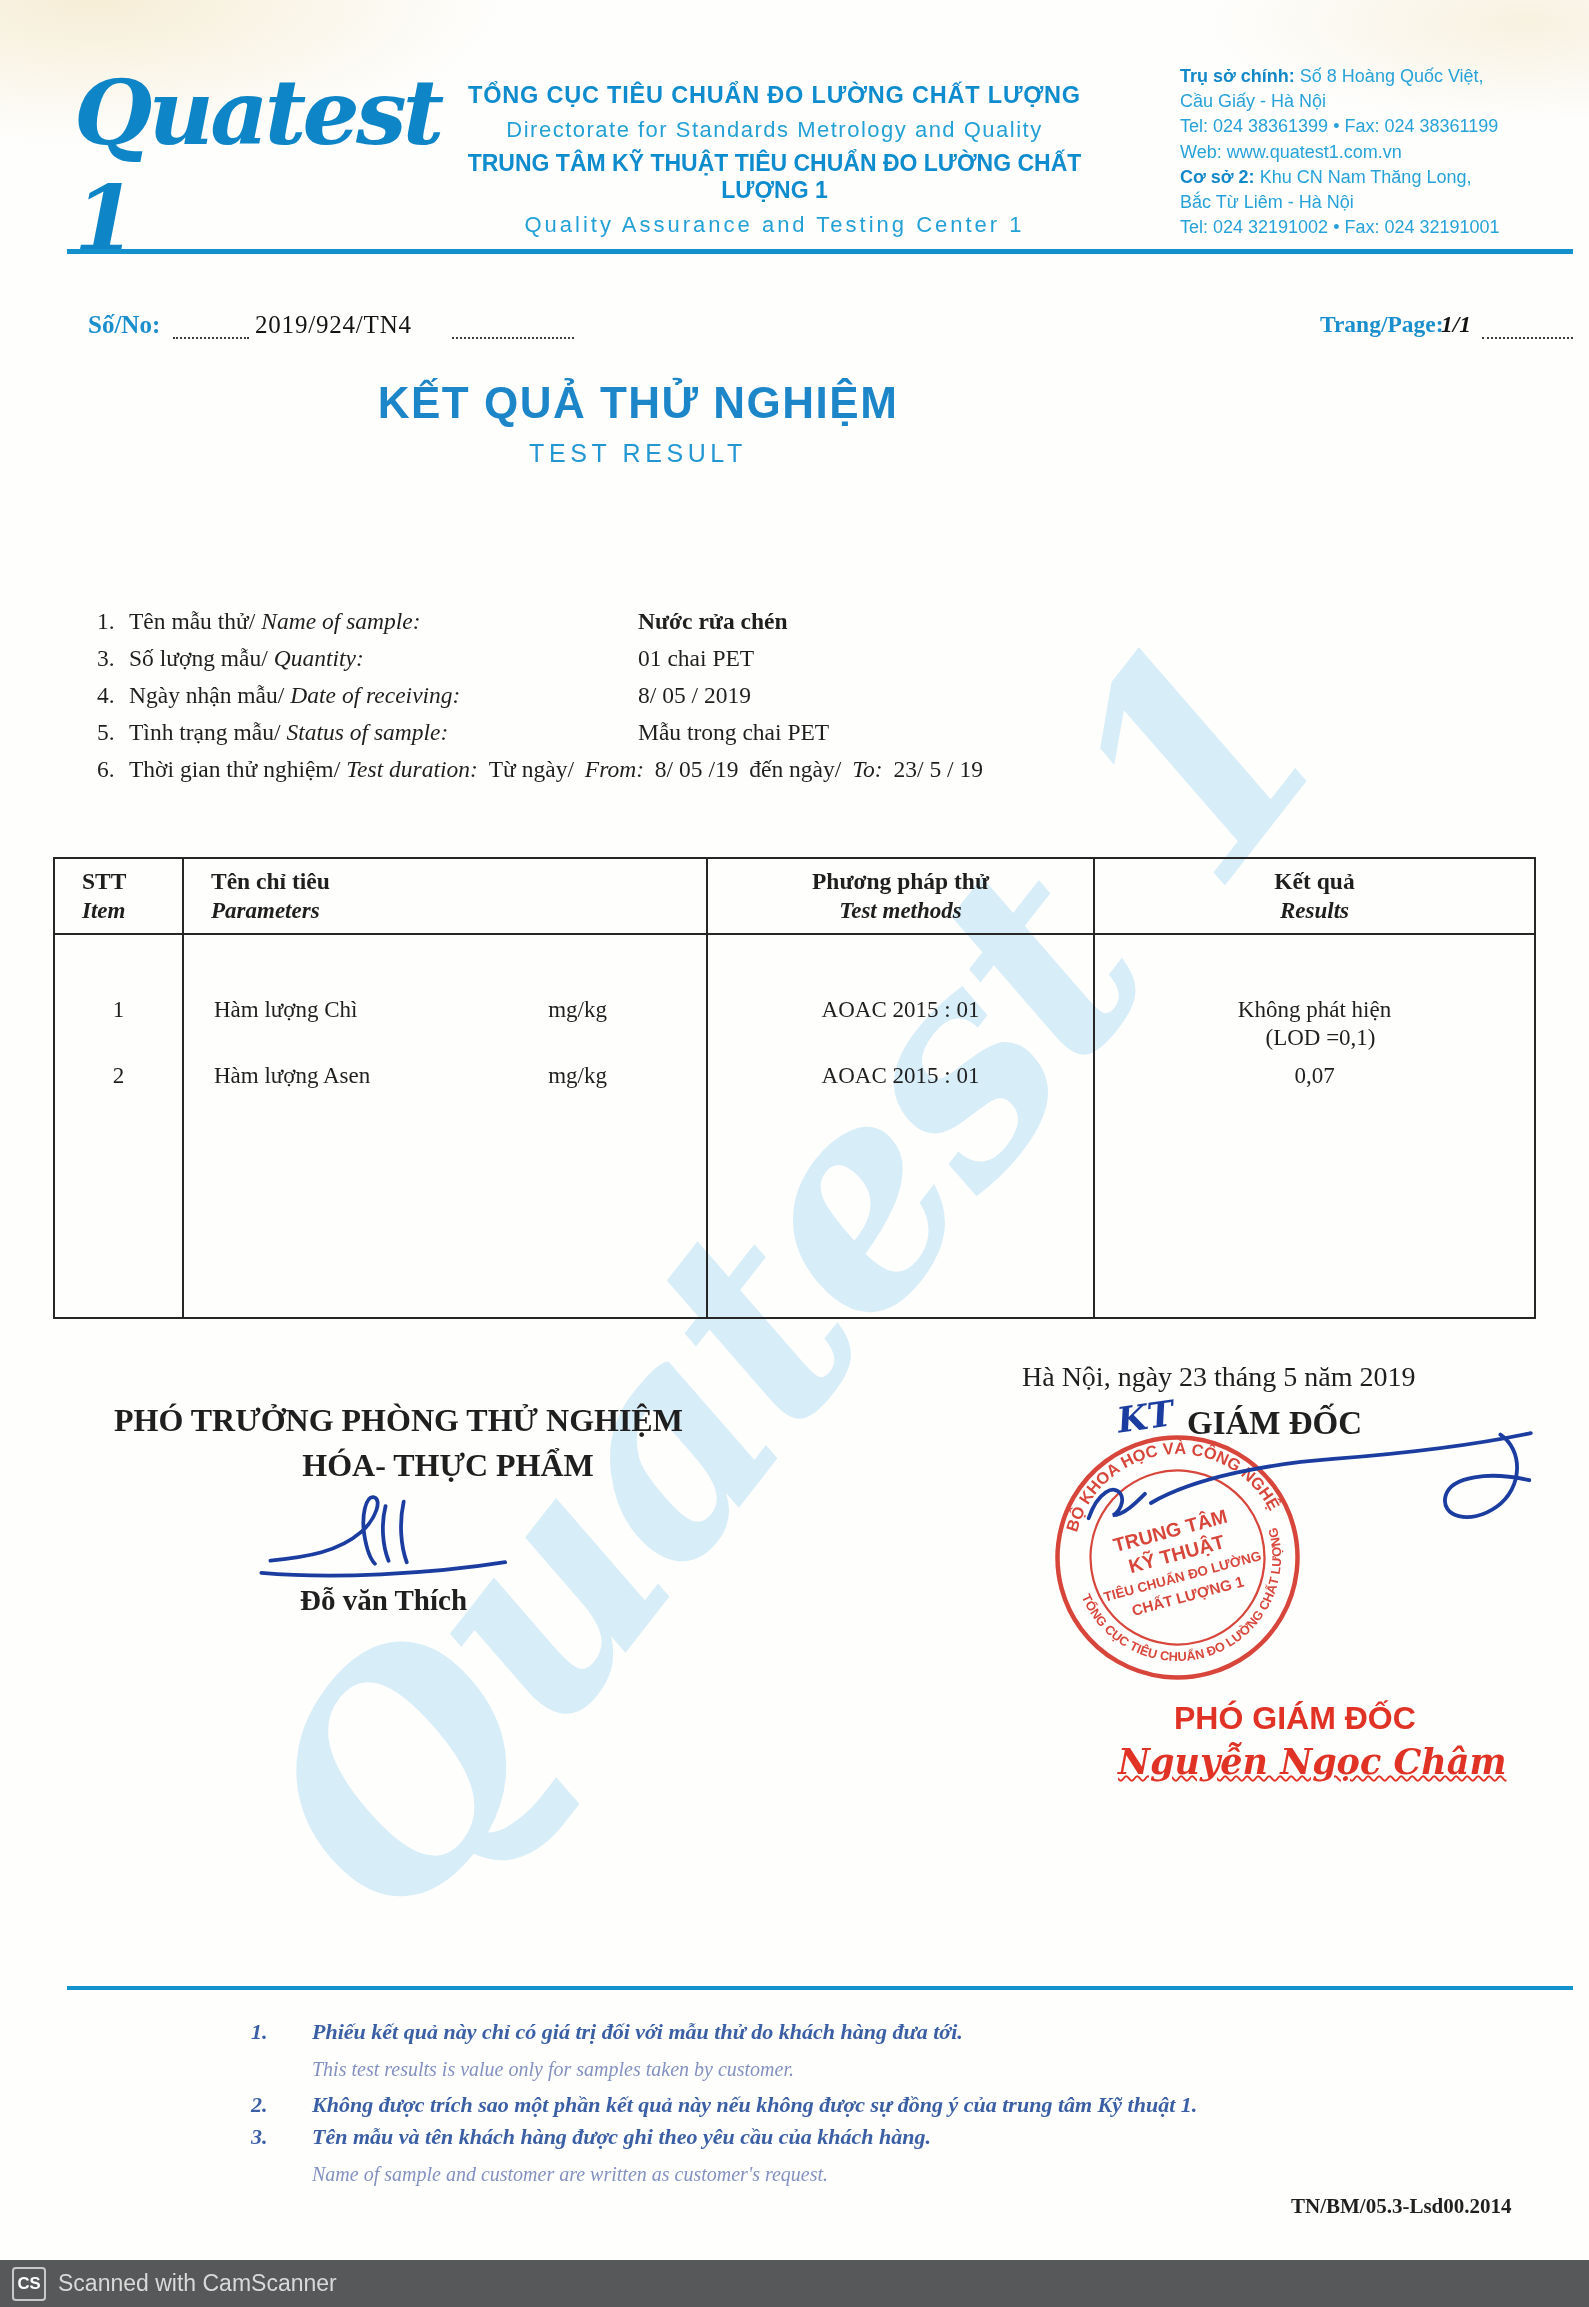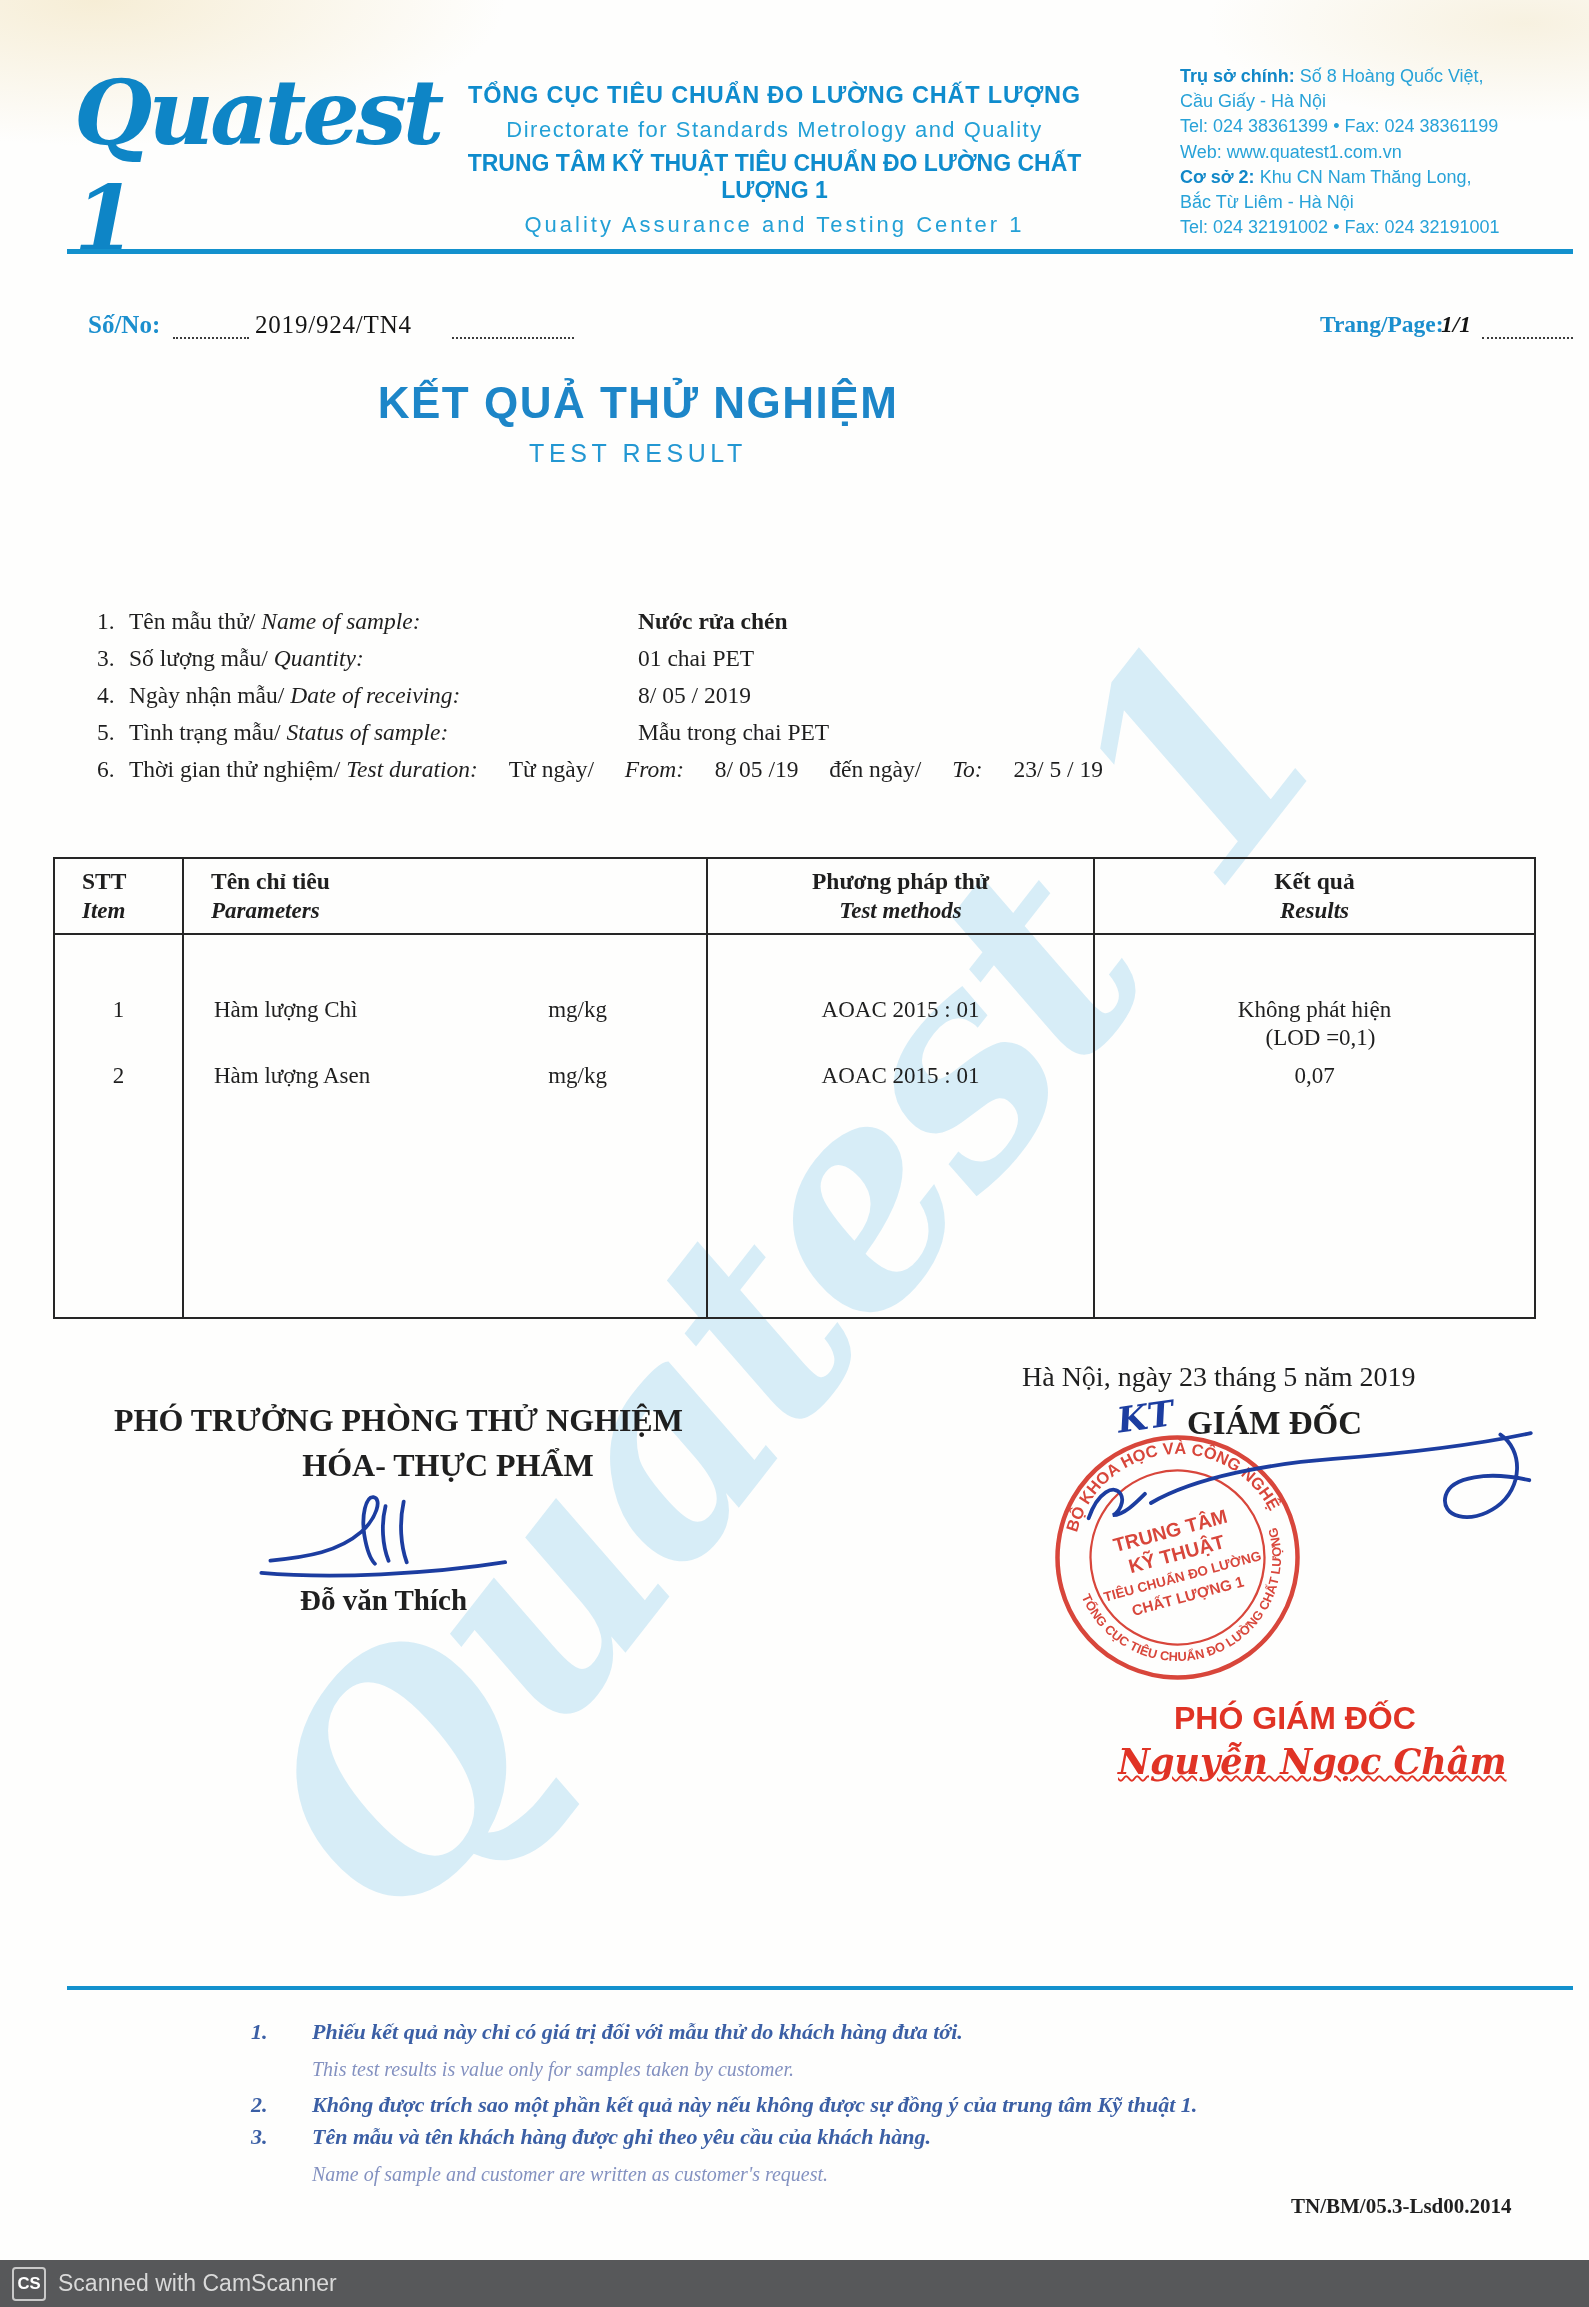--- a/index.html
+++ b/index.html
@@ -56,21 +56,21 @@
   .title-vi{font:700 44px "Liberation Sans","DejaVu Sans",sans-serif;color:#1d86c8;letter-spacing:1.5px;}
   .title-en{font:400 25px "Liberation Sans","DejaVu Sans",sans-serif;color:#2397d2;letter-spacing:4.6px;margin-top:10.6px;}
   
   .info-list{position:absolute;left:97px;top:608px;width:1443px;z-index:1;font-size:23.5px;}
   .info-row{position:relative;height:37px;}
   .i-num{display:inline-block;width:32px;}
   .i-vi{}
   .i-en{font-style:italic;margin-left:6px;}
   .i-val{position:absolute;left:541px;top:0;}
   .info-row.first .i-val{font-weight:700;}
-  .dur{margin-left:25px;text-align:center;}
+  .dur{margin-left:5px;text-align:center;}
   .dur-en{font-style:italic;}
   
   table.results{
     position:absolute;left:53px;top:857px;width:1481px;z-index:1;
     border-collapse:collapse;table-layout:fixed;font-size:23px;
   }
   table.results th,table.results td{border:2.3px solid #262626;}
   th .th-vi{font-weight:700;font-size:23.5px;}
   th .th-en{font-style:italic;font-weight:700;font-size:23px;margin-top:3px;}
   th{padding:9px 7.6px;vertical-align:top;}

